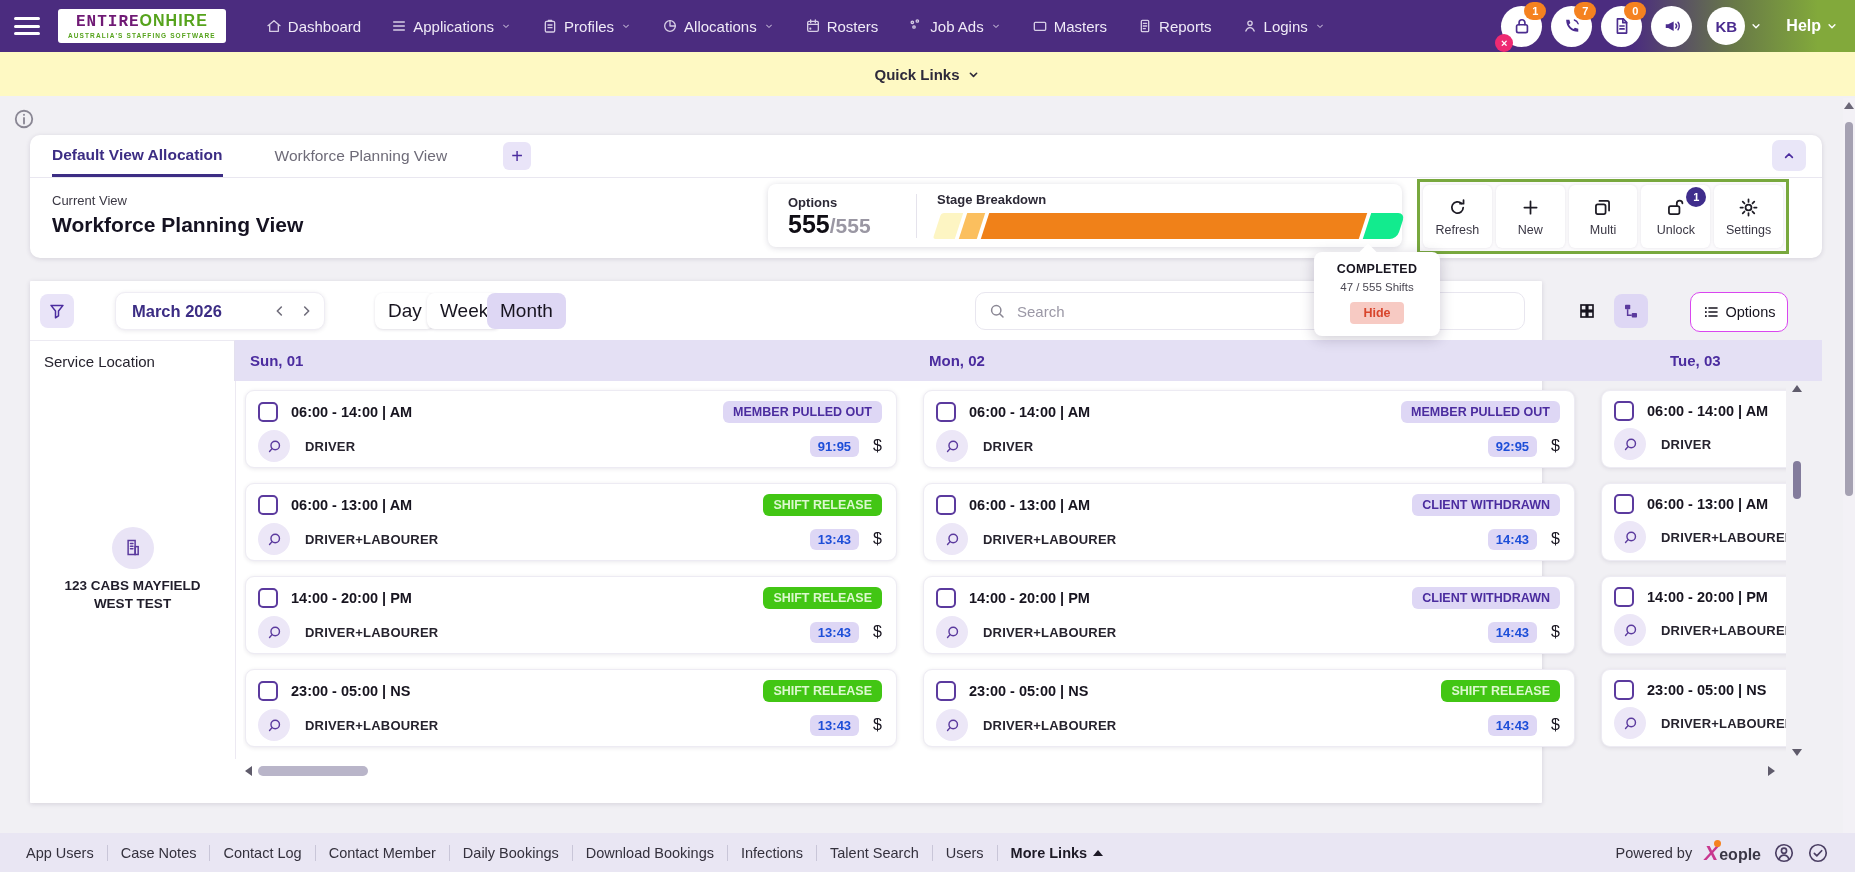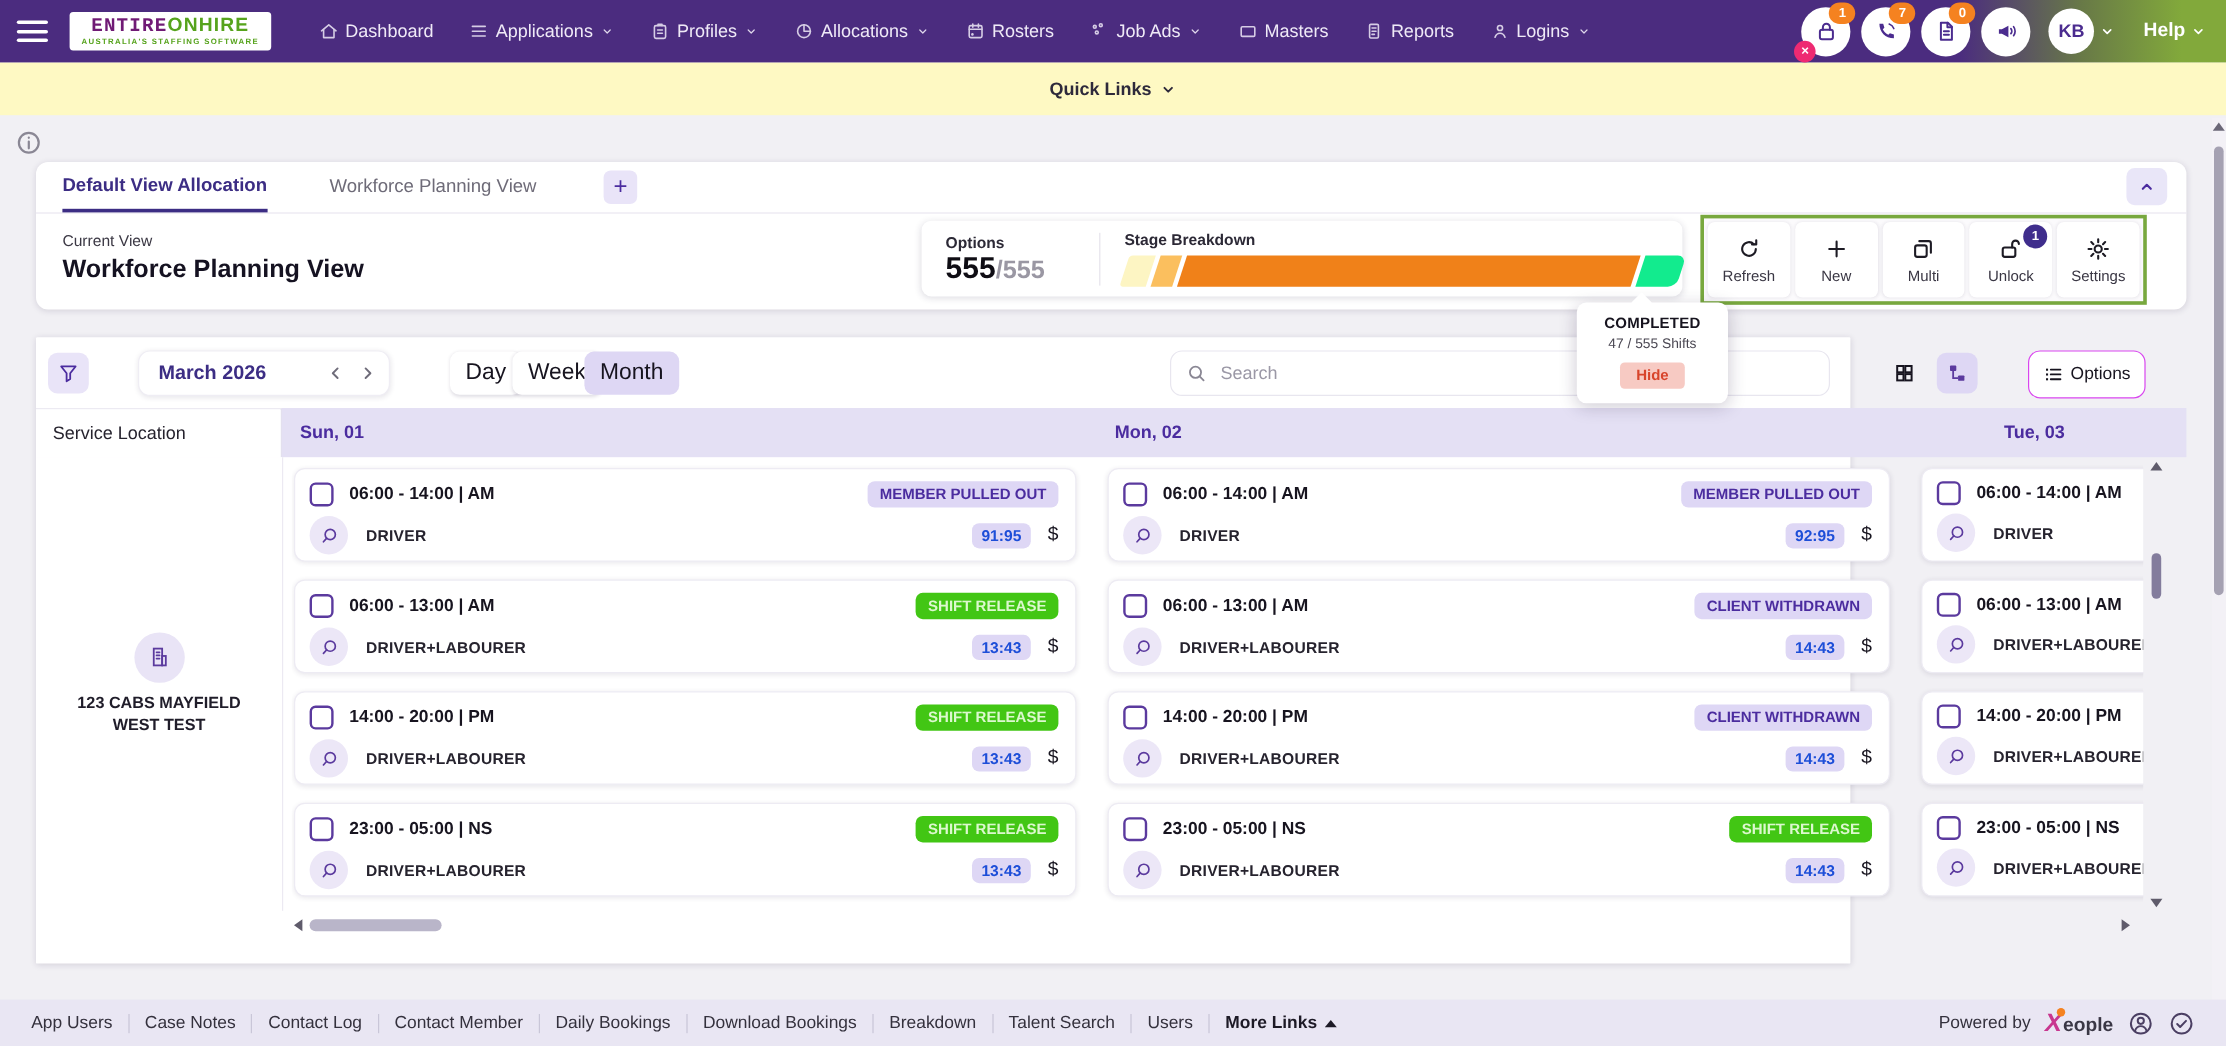--- a/index.html
+++ b/index.html
@@ -798,21 +798,21 @@
       <span class="f-link">Case Notes</span>
       <span class="f-div"></span>
       <span class="f-link">Contact Log</span>
       <span class="f-div"></span>
       <span class="f-link">Contact Member</span>
       <span class="f-div"></span>
       <span class="f-link">Daily Bookings</span>
       <span class="f-div"></span>
       <span class="f-link">Download Bookings</span>
       <span class="f-div"></span>
-      <span class="f-link">Breakdown</span>
+      <span class="f-link">Infections</span>
       <span class="f-div"></span>
       <span class="f-link">Talent Search</span>
       <span class="f-div"></span>
       <span class="f-link">Users</span>
       <span class="f-div"></span>
     </div>
   <div id="more-links">
     <span>More Links</span>
     <span class="tri-up-s"></span>
   </div>

